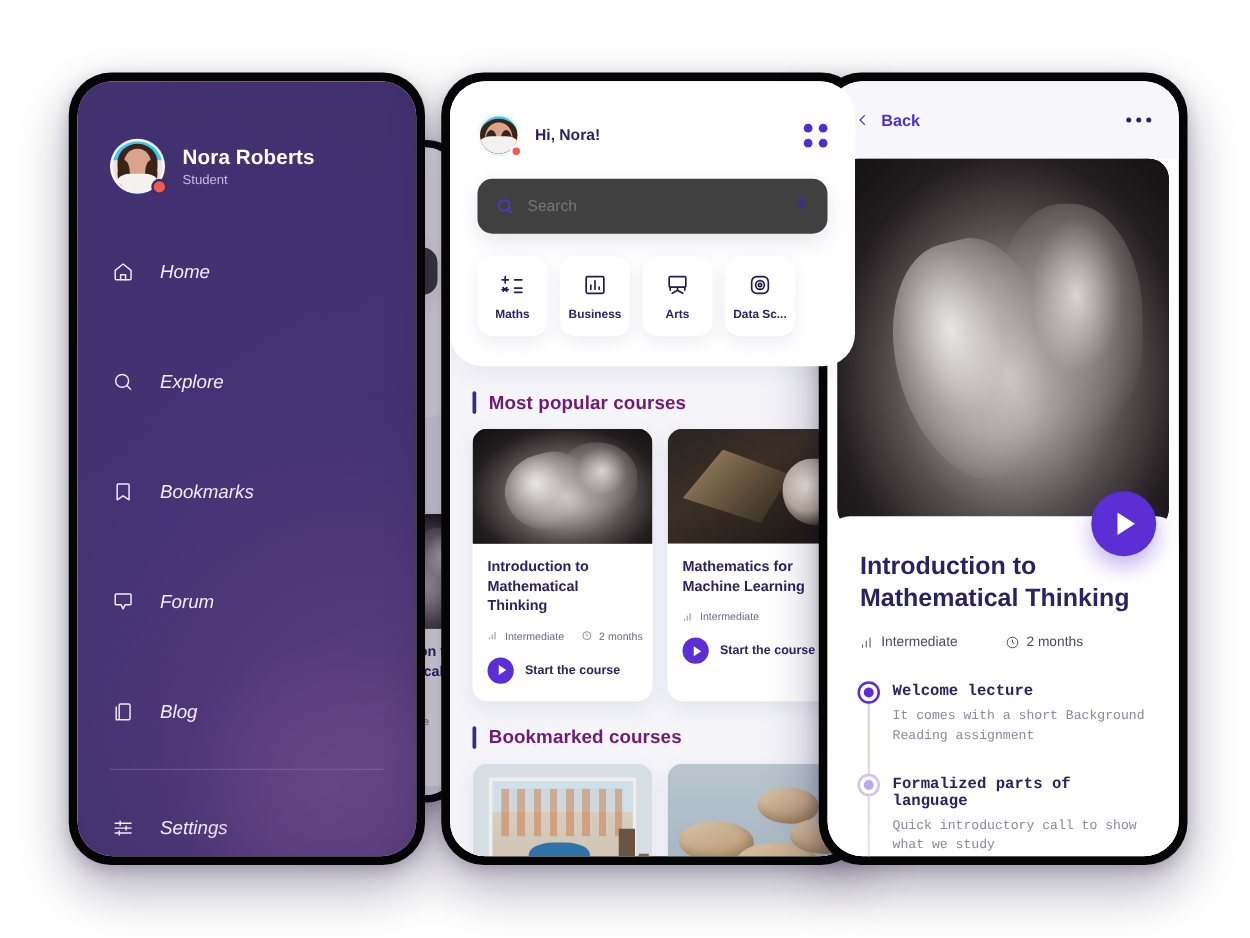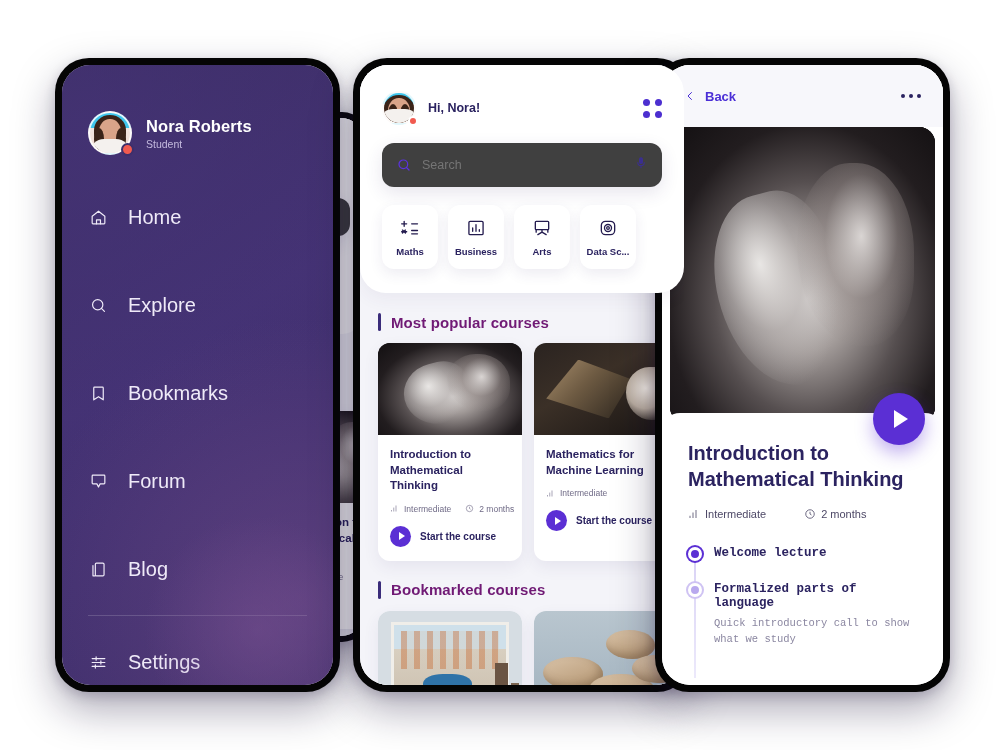--- a/index.html
+++ b/index.html
@@ -89,21 +89,21 @@
     width: 13px; height: 13px; border-radius: 50%;
     background: #f15a4f; border: 2px solid #3e2f6b;
   }
   .pname { font-size: 16.5px; font-weight: 600; letter-spacing: .1px; color:#fff; }
   .prole { font-size: 10.5px; color: #c3b9dd; margin-top: 2px; }
 
   .nav { margin-top: 40px; }
   .nav-item {
     display:flex; align-items:center; gap: 20px;
     padding: 0 26px; height: 44px; margin-bottom: 0;
-    color: #efeaf8; font-size: 20px; cursor: pointer;
+    color: #efeaf8; font-size: 15px; cursor: pointer; font-style: italic;
   }
   .nav-spacer { height: 44px; }
   .nav-icon { width: 20px; height: 20px; flex:none; display:flex; align-items:center; justify-content:center; }
   .nav-icon svg { width: 19px; height: 19px; stroke:#efeaf8; fill:none; stroke-width:1.5; stroke-linecap:round; stroke-linejoin:round; }
   .divider { height:1px; background: rgba(255,255,255,.16); margin: 24px 26px; }
 
   
   .app { position:absolute; inset:0; background:#f4f4f9; overflow:hidden; }
   .app-header {
     background:#fff; border-radius: 0 0 26px 26px;
@@ -682,20 +682,21 @@
                   <path d="M12 7.5V12l3 2"></path>
                 </svg>
               <span>2 months</span>
             </div>
           </div>
 
           <div class="timeline">
             <div class="tl-item">
               <div class="tl-bullet"></div>
               <div class="tl-title">Welcome lecture</div>
+              <div class="tl-desc">It comes with a short Background Reading assignment</div>
             </div>
             <div class="tl-item">
               <div class="tl-bullet muted"></div>
               <div class="tl-title">Formalized parts of language</div>
               <div class="tl-desc">Quick introductory call to show what we study</div>
             </div>
           </div>
         </div>
 
       </div>

